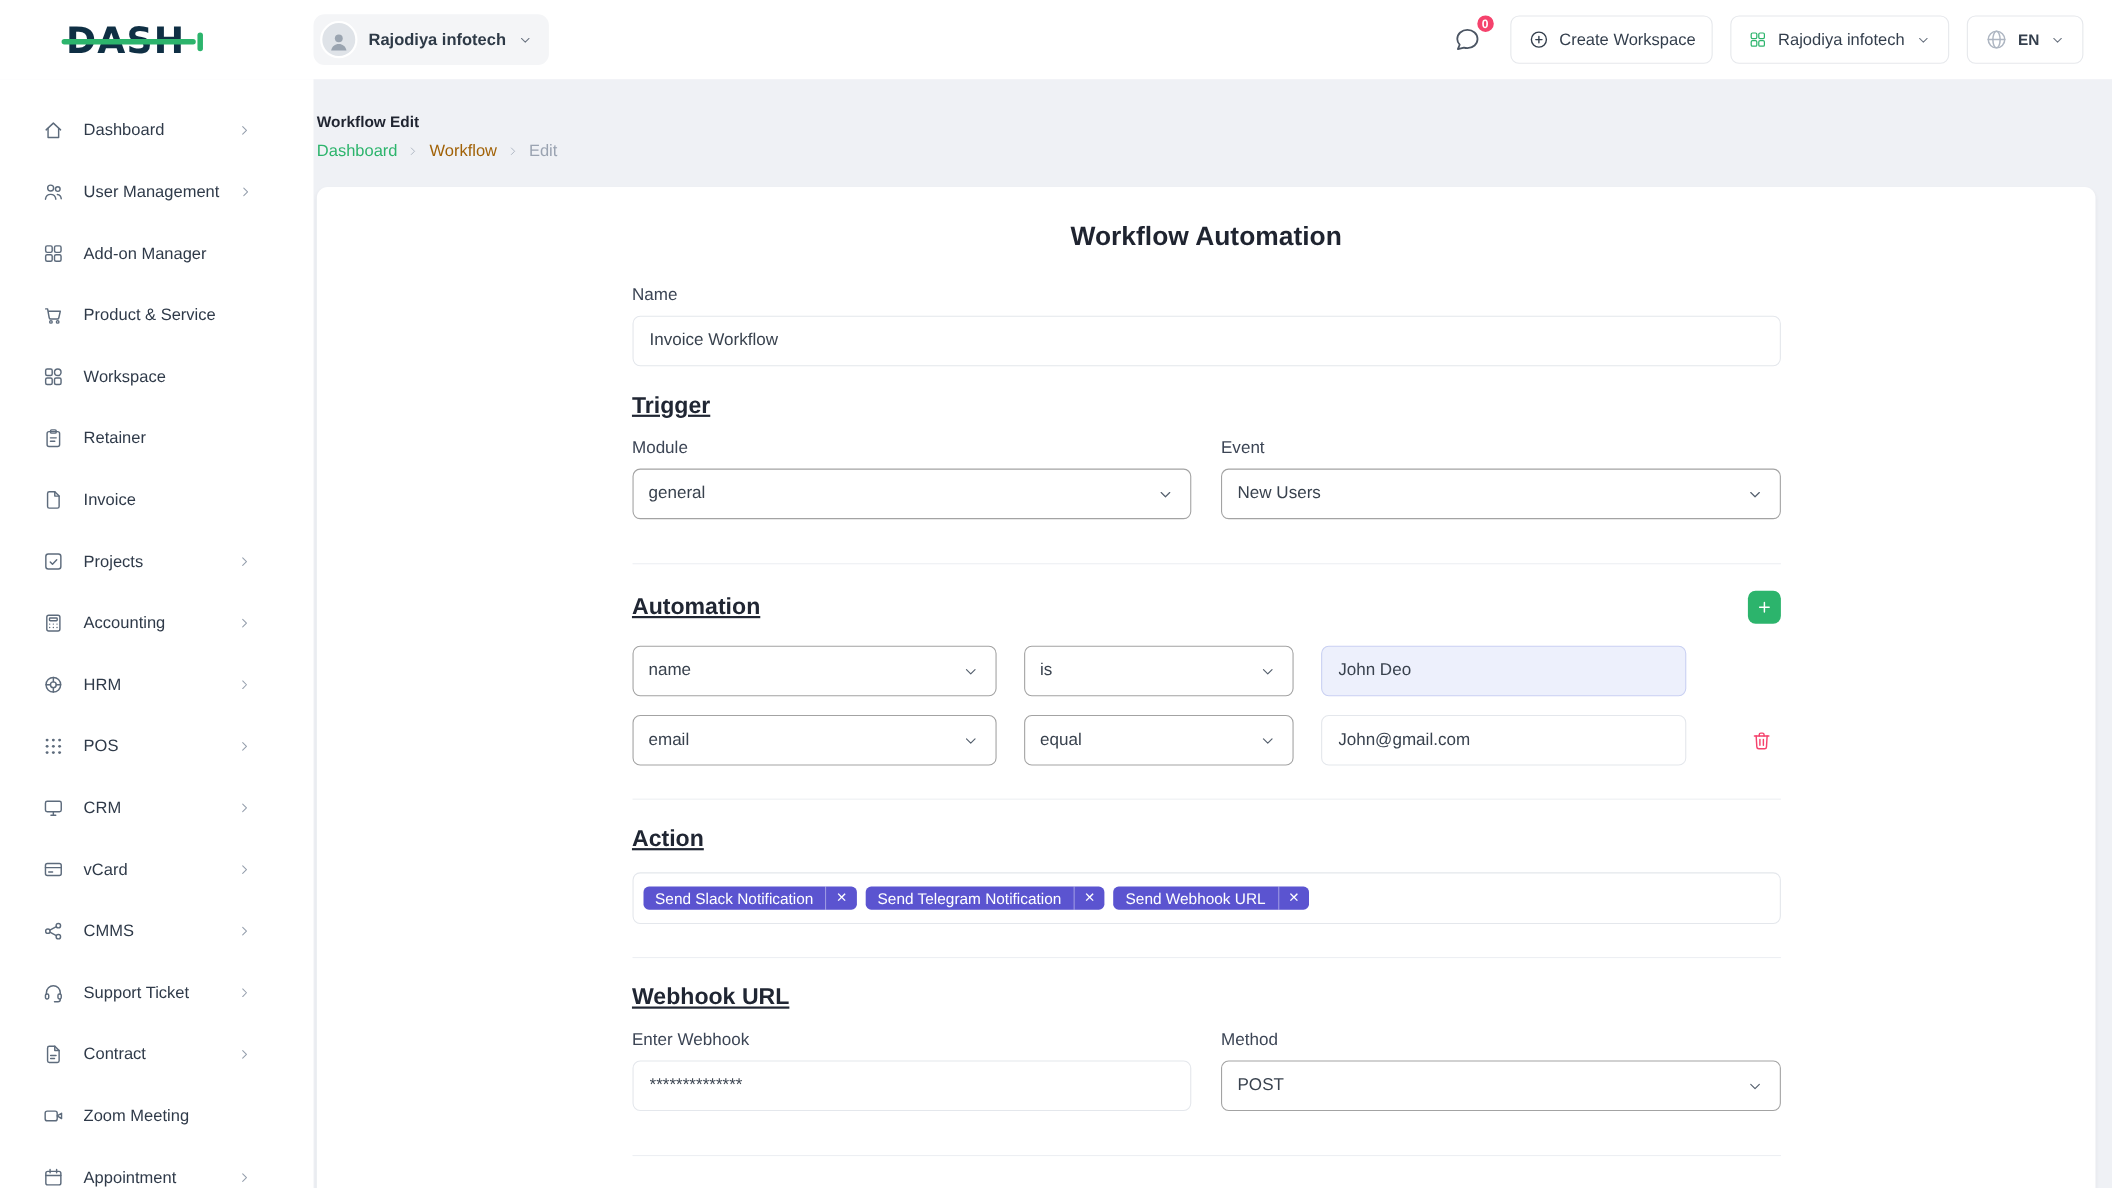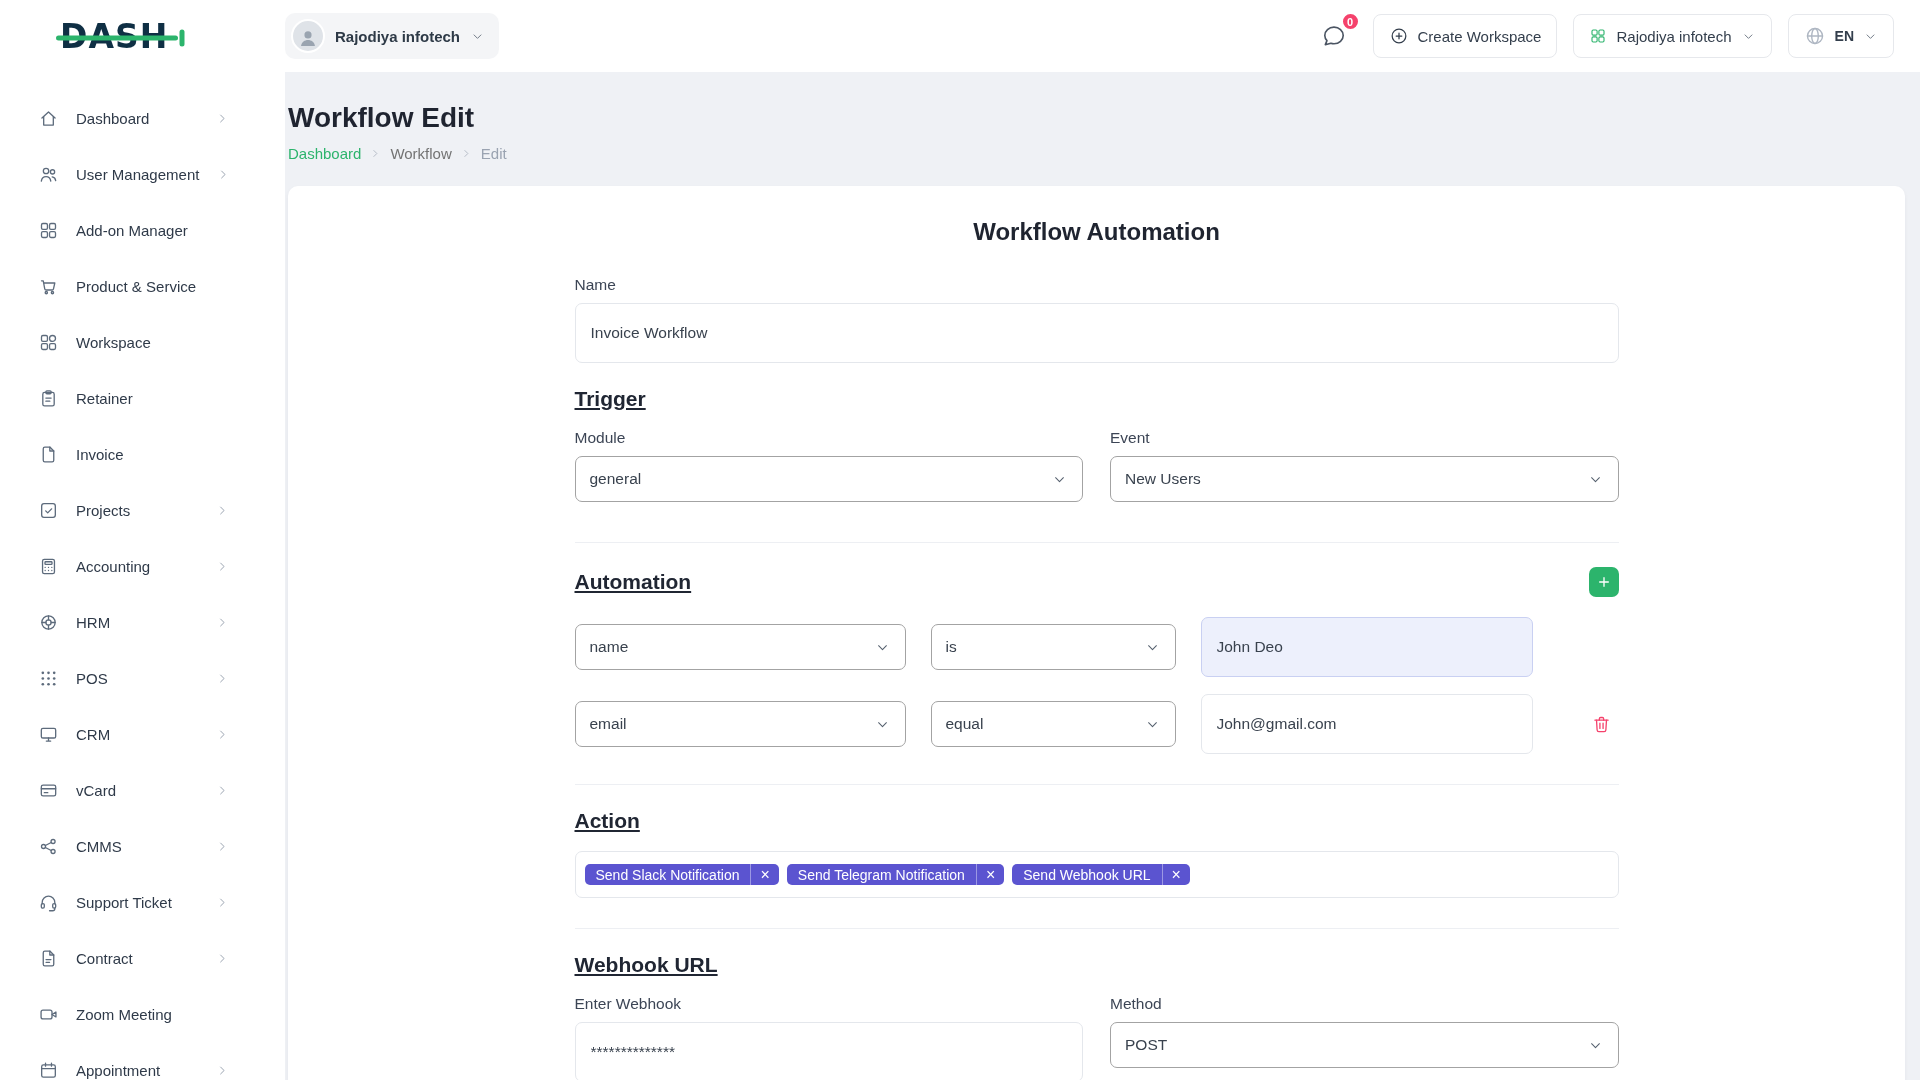--- a/index.html
+++ b/index.html
@@ -37,34 +37,34 @@
   
   .sidebar { background:#fff; overflow:hidden; }
   .sb-nav { padding-top:18px; }
   .sb-item { display:flex; align-items:center; height:56px; padding:0 55px 0 38px; gap:17px; cursor:pointer; }
   .sb-ic { width:21px; height:21px; color:#5d6b7c; }
   .sb-label { font-size:15px; font-weight:500; color:#2f3a49; white-space:nowrap; }
   .sb-chev { margin-left:auto; width:15px; height:15px; color:#949eac; }
 
   
   .main { overflow:hidden; padding:30px 15px 0 3px; }
-  .page-title { font-size:28px; font-weight:700; color:#1f2430; }
+  .page-title { font-size:14px; font-weight:700; color:#1f2430; }
   .breadcrumb { display:flex; align-items:center; gap:8px; margin-top:11px; font-size:15px; }
   .crumb.link { color:#2cb46c; cursor:pointer; }
-  .crumb.mid { color:#737373; cursor:pointer; }
+  .crumb.mid { color:#a16207; cursor:pointer; }
   .crumb.cur { color:#9aa3b1; }
   .crumb-sep { width:13px; height:13px; color:#a7b0bd; }
 
   .card { margin-top:24px; background:#fff; border-radius:10px; box-shadow:0 2px 4px rgba(20,30,50,.05); padding:32px 0 60px; min-height:980px; }
   .form { width:1044px; margin:0 auto; }
   .form-title { text-align:center; font-size:24px; font-weight:700; color:#1f2430; margin-bottom:30px; }
 
   .fgroup { margin-bottom:10px; }
   .flabel { display:block; font-size:15.5px; color:#3c4555; margin-bottom:9px; }
-  .inp { width:100%; height:60px; border:1px solid #e4e7ec; border-radius:7px; padding:0 15px; font-size:15.5px; font-family:"Liberation Sans", sans-serif; color:#39424e; background:#fff; outline:none; }
+  .inp { width:100%; height:46px; border:1px solid #e4e7ec; border-radius:7px; padding:0 15px; font-size:15.5px; font-family:"Liberation Sans", sans-serif; color:#39424e; background:#fff; outline:none; }
   .inp.hl { background:#edf0fc; border-color:#c9d0f2; }
 
   .section { font-size:21px; font-weight:700; color:#202633; margin:24px 0 18px;text-decoration:underline; }
   .section.m0 { margin:0; }
   .two-col { display:grid; grid-template-columns:1fr 1fr; gap:27px; }
   .sep { border:0; border-top:1px solid #edeff3; margin:30px 0 24px; }
 
   .select { height:46px; border:1px solid #a3a3a3; border-radius:7px; padding:0 14px; display:flex; align-items:center; justify-content:space-between; background:#fff; cursor:pointer; }
   .sel-val { font-size:15.5px; color:#39424e; }
   .sel-chev { width:17px; height:17px; color:#55606e; }

